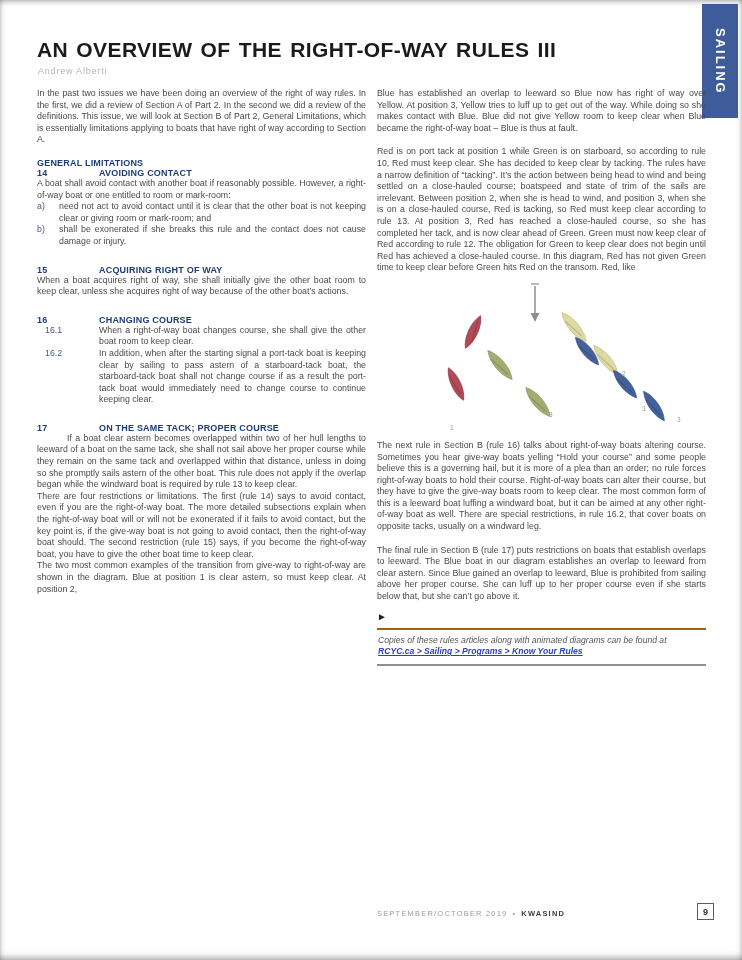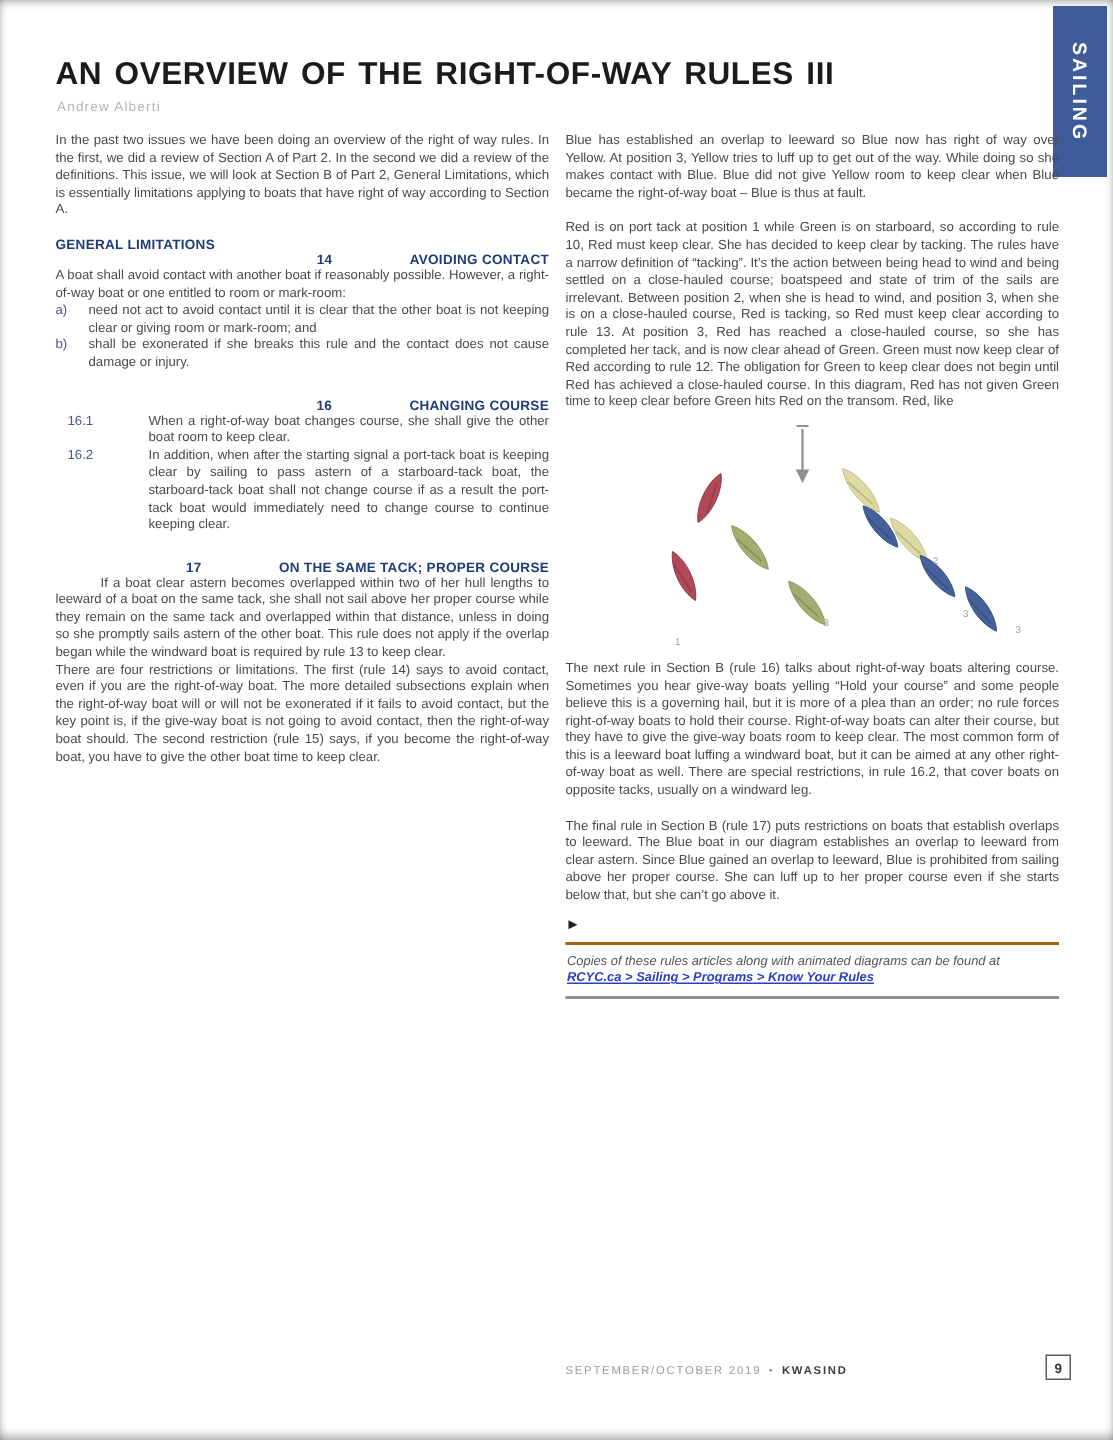--- a/index.html
+++ b/index.html
@@ -24,21 +24,21 @@
   .byline { position:absolute; left:38px; top:66px; font-size:9px; color:#b5b5b5; letter-spacing:.8px; }
 
   .col { position:absolute; top:88px; width:329px; }
   .col-left  { left:37px; }
   .col-right { left:377px; }
 
   p.body { font-size:8.8px; line-height:11.6px; text-align:justify; color:#4a4a4a; margin:0; }
   p.mb { margin-bottom:12px; }
   .rule-text { color:#44598c; }
   .sec-head { font-size:9px; font-weight:bold; color:#1d3c78; letter-spacing:.2px; margin-top:11px; }
-  .rule-head { display:flex; font-size:9px; font-weight:bold; color:#1d3c78; letter-spacing:.2px;justify-content:flex-end; }
+  .rule-head { display:flex; font-size:9px; font-weight:bold; color:#1d3c78; letter-spacing:.2px; }
   .rule-head .rn { width:62px; flex:none; }
   .rule { margin-top:0; }
   .rule-sp { margin-top:17px; }
   .sub { display:flex; }
   .sub .sl { flex:none; width:22px; font-size:8.8px; line-height:11.6px; color:#44598c; }
   .sub .sl-wide { width:62px; padding-left:8px; box-sizing:border-box; }
   .sub p { flex:1; }
   .indent-first { text-indent:30px; }
   .comm-1 { margin-top:26px; }
   .comm-2 { margin-top:40px; }
@@ -90,20 +90,27 @@
       <div class="sub">
         <span class="sl">a)</span>
         <p class="body rule-text">need not act to avoid contact until it is clear that the other boat is not keeping clear or giving room or mark-room; and</p>
       </div>
       <div class="sub">
         <span class="sl">b)</span>
         <p class="body rule-text">shall be exonerated if she breaks this rule and the contact does not cause damage or injury.</p>
       </div>
     </div>
 
+    <div class="rule rule-sp">
+      <div class="rule-head">
+        <span class="rn">15</span>
+        <span>ACQUIRING RIGHT OF WAY</span>
+      </div>
+      <p class="body rule-text">When a boat acquires right of way, she shall initially give the other boat room to keep clear, unless she acquires right of way because of the other boat’s actions.</p>
+    </div>
 
     <div class="rule rule-sp">
       <div class="rule-head">
         <span class="rn">16</span>
         <span>CHANGING COURSE</span>
       </div>
       <div class="sub">
         <span class="sl sl-wide">16.1</span>
         <p class="body rule-text">When a right-of-way boat changes course, she shall give the other boat room to keep clear.</p>
       </div>
@@ -115,20 +122,21 @@
 
     <div class="rule rule-sp">
       <div class="rule-head">
         <span class="rn">17</span>
         <span>ON THE SAME TACK; PROPER COURSE</span>
       </div>
       <p class="body rule-text indent-first">If a boat clear astern becomes overlapped within two of her hull lengths to leeward of a boat on the same tack, she shall not sail above her proper course while they remain on the same tack and overlapped within that distance, unless in doing so she promptly sails astern of the other boat. This rule does not apply if the overlap began while the windward boat is required by rule 13 to keep clear.</p>
     </div>
 
     <p class="body comm-1">There are four restrictions or limitations. The first (rule 14) says to avoid contact, even if you are the right-of-way boat. The more detailed subsections explain when the right-of-way boat will or will not be exonerated if it fails to avoid contact, but the key point is, if the give-way boat is not going to avoid contact, then the right-of-way boat should. The second restriction (rule 15) says, if you become the right-of-way boat, you have to give the other boat time to keep clear.</p>
+    <p class="body comm-2">The two most common examples of the transition from give-way to right-of-way are shown in the diagram. Blue at position 1 is clear astern, so must keep clear. At position 2,</p>
   </div>
 
   <div class="col col-right">
     <p class="body mb">Blue has established an overlap to leeward so Blue now has right of way over Yellow. At position 3, Yellow tries to luff up to get out of the way. While doing so she makes contact with Blue. Blue did not give Yellow room to keep clear when Blue became the right-of-way boat – Blue is thus at fault.</p>
     <p class="body" style="margin-bottom:6px;">Red is on port tack at position 1 while Green is on starboard, so according to rule 10, Red must keep clear. She has decided to keep clear by tacking. The rules have a narrow definition of “tacking”. It’s the action between being head to wind and being settled on a close-hauled course; boatspeed and state of trim of the sails are irrelevant. Between position 2, when she is head to wind, and position 3, when she is on a close-hauled course, Red is tacking, so Red must keep clear according to rule 13. At position 3, Red has reached a close-hauled course, so she has completed her tack, and is now clear ahead of Green. Green must now keep clear of Red according to rule 12. The obligation for Green to keep clear does not begin until Red has achieved a close-hauled course. In this diagram, Red has not given Green time to keep clear before Green hits Red on the transom. Red, like</p>
 
     <div class="diagram">
       <svg viewBox="0 0 329 158" width="329" height="158">
         <g>
           <line x1="158" y1="6" x2="158" y2="36" stroke="#8f8f8f" stroke-width="1.5"></line>

